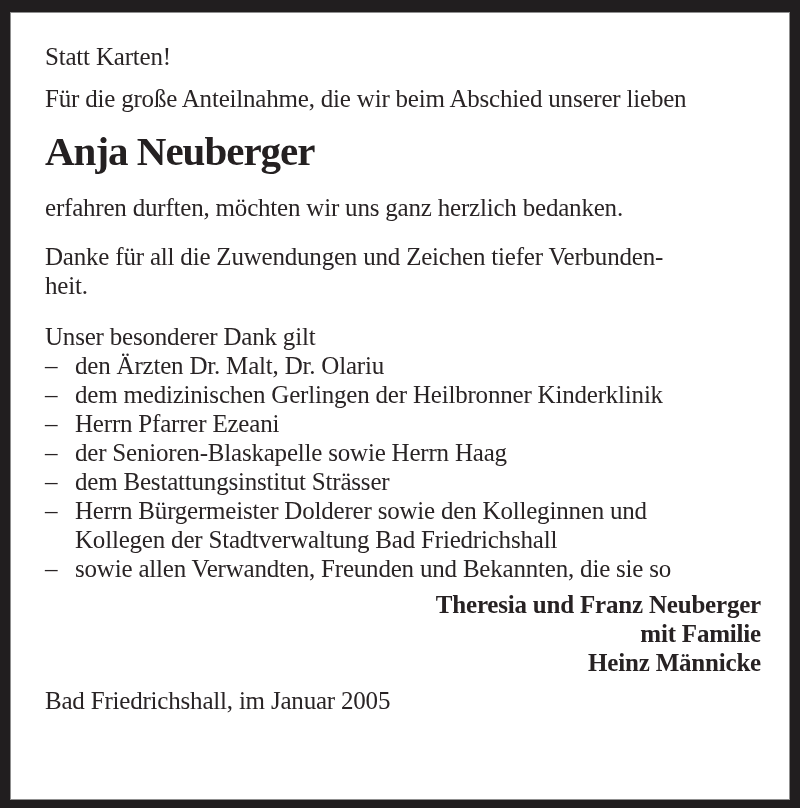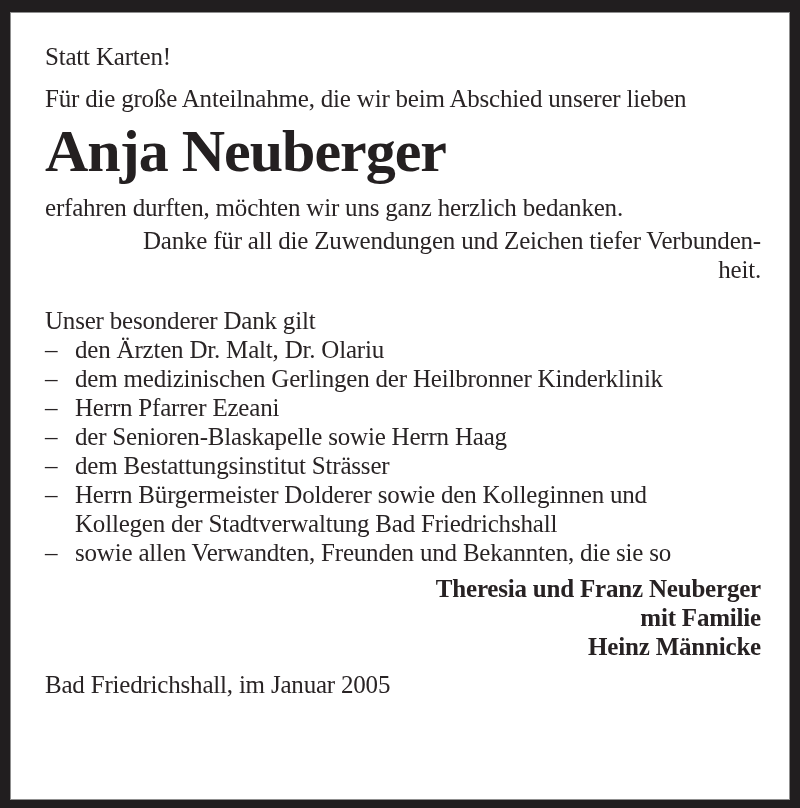--- a/index.html
+++ b/index.html
@@ -16,26 +16,26 @@
     overflow: hidden;
     font-family: "Liberation Serif", "DejaVu Serif", serif;
     font-size: 25px; line-height: 29px;
     letter-spacing: -0.2px;
     color: #292425;
   }
   p { margin: 0; }
   .pre-header { margin-bottom: 13px; }
   .deceased-name {
     margin: 6px 0 0 0;
-    font-size: 60px; line-height: 64px;
+    font-size: 41px; line-height: 64px;
     font-weight: 700; letter-spacing: -1px;
     color: #242021;
   }
   .gratitude { margin-top: 10px; }
-  .thanks { margin-top: 4px; text-align: right; }
+  .thanks { margin-top: 20px; }
   .list-intro { margin-top: 22px; }
   .ack-list { margin: 0; }
   .ack-item { display: flex; align-items: flex-start; }
   .dash { flex: none; width: 30px; }
   .item-lines { flex: 1 1 auto; }
   .line { display: block; }
   .signature { margin: 7px 0 0 266px; font-weight: 700; color: #272223; text-align: right; }
   .place-date { margin-top: 9px; }
 </style>
 </head>

